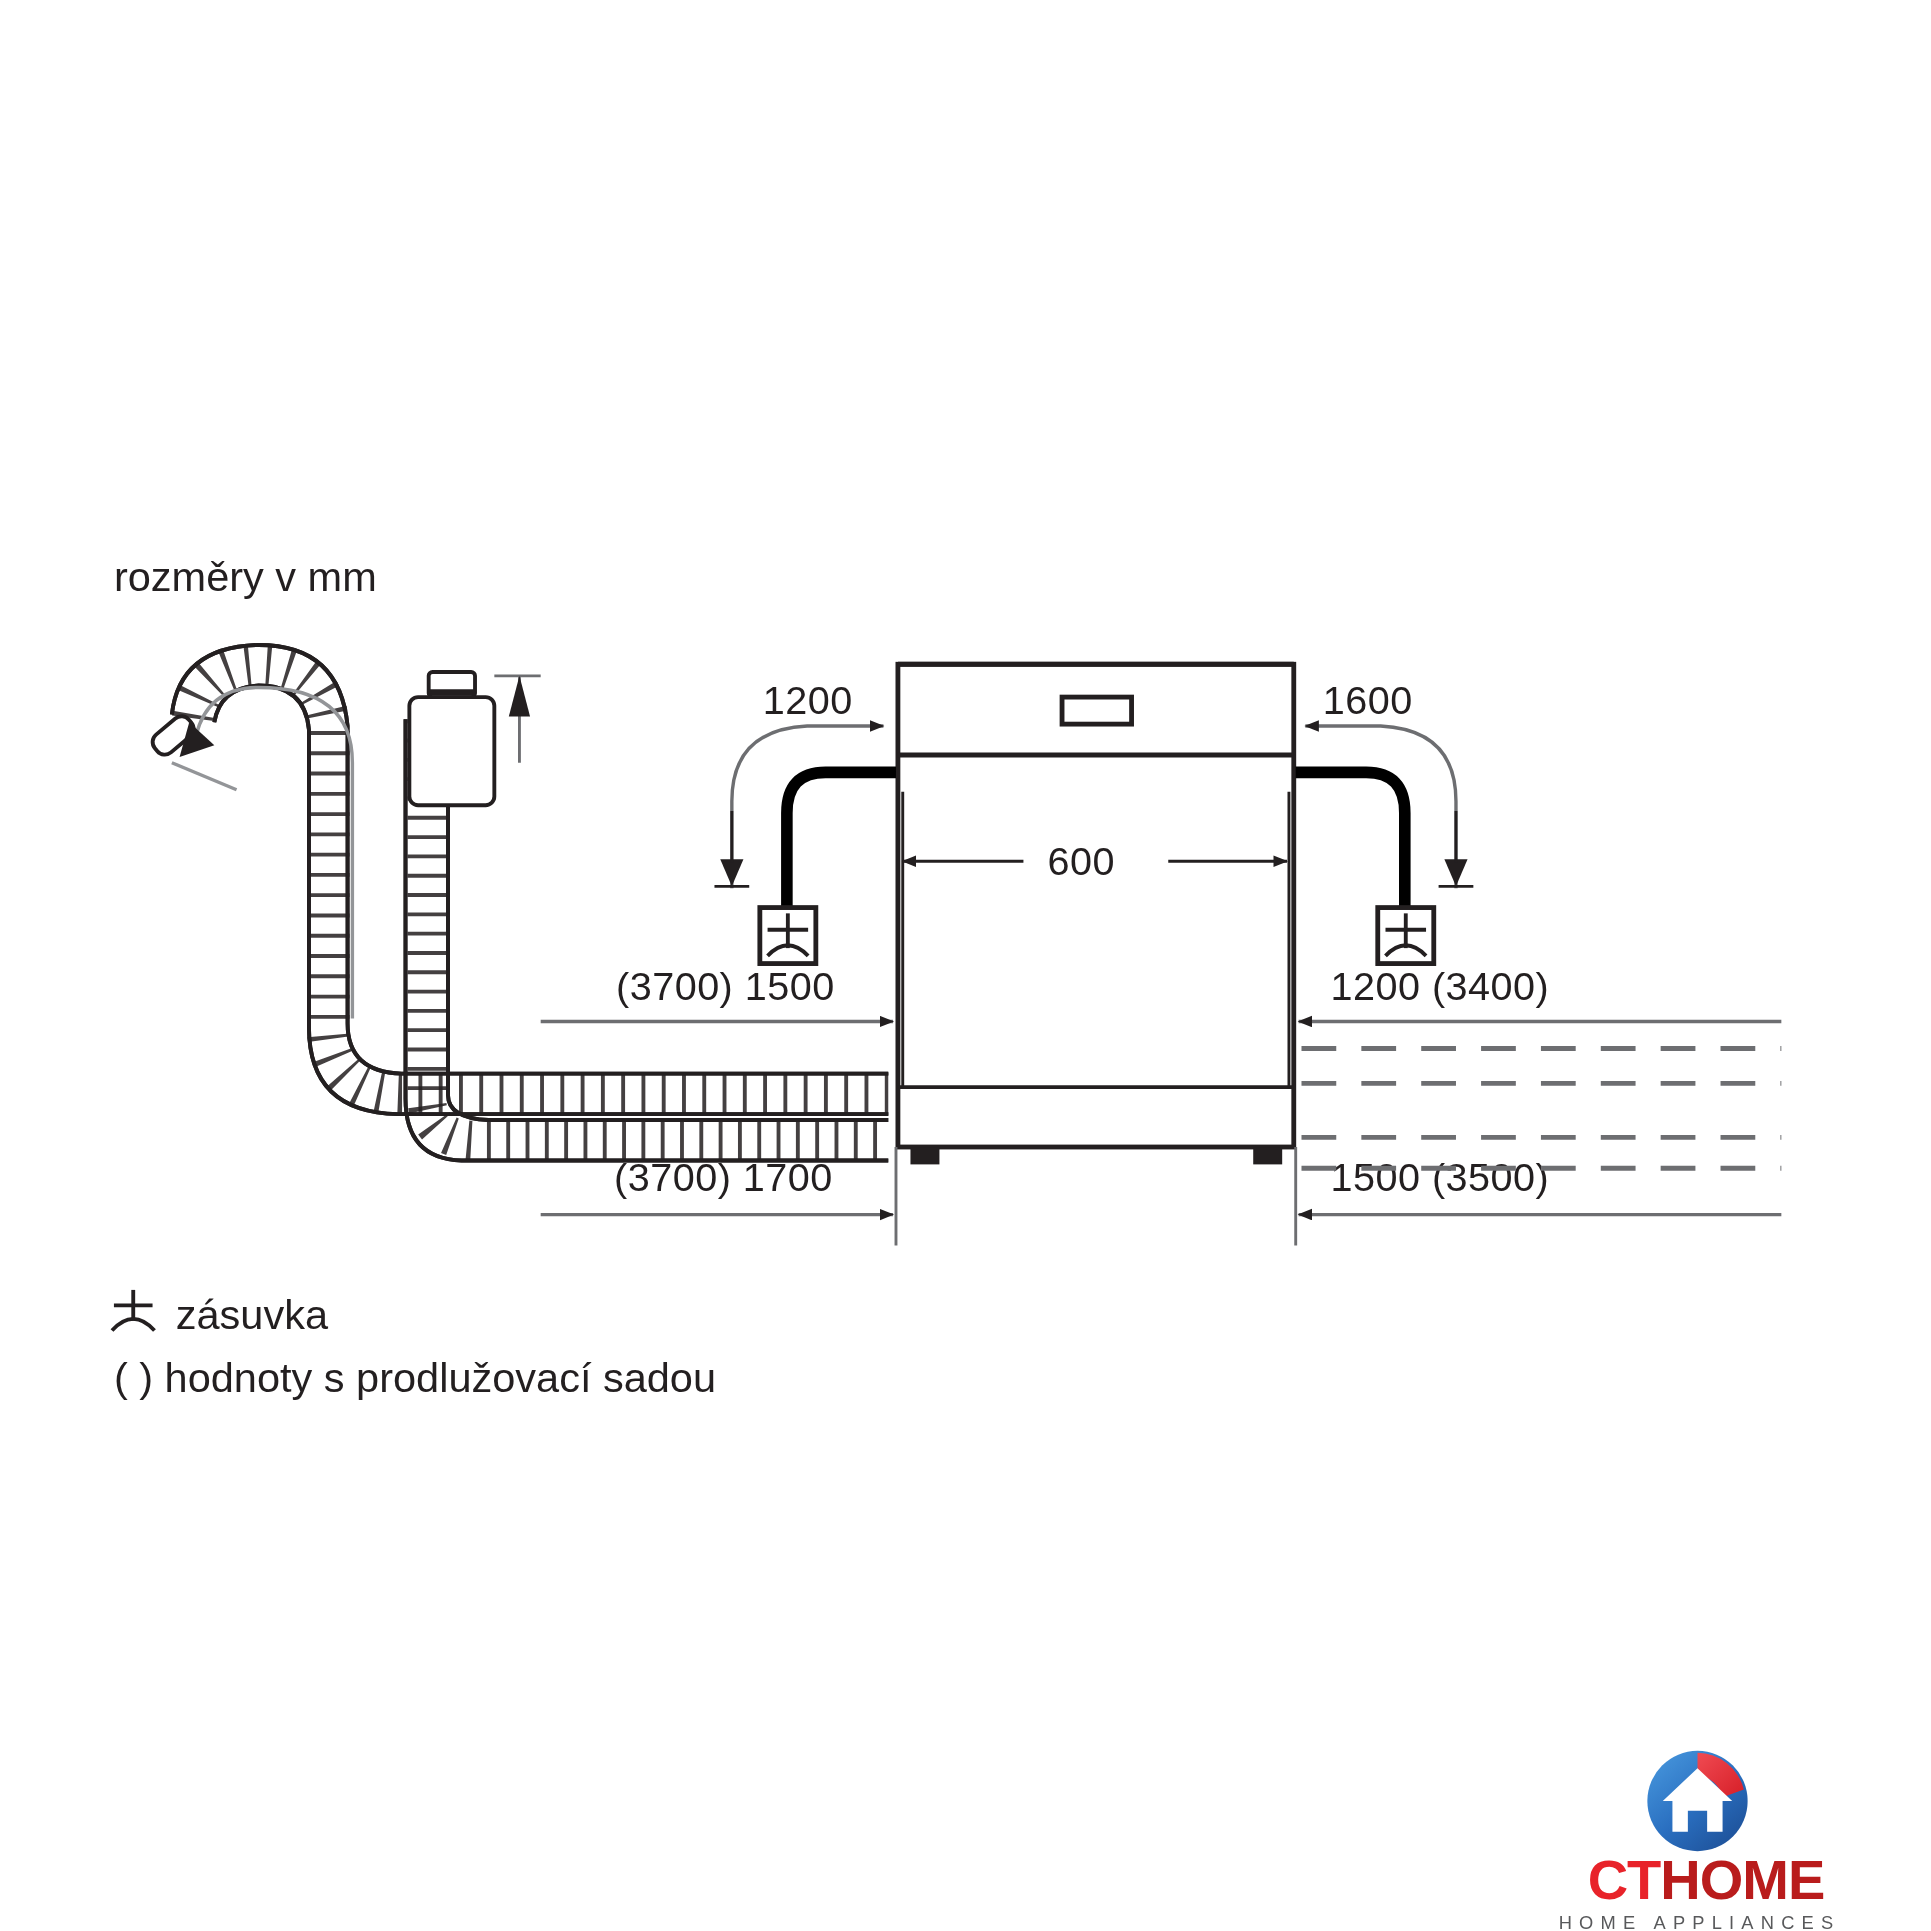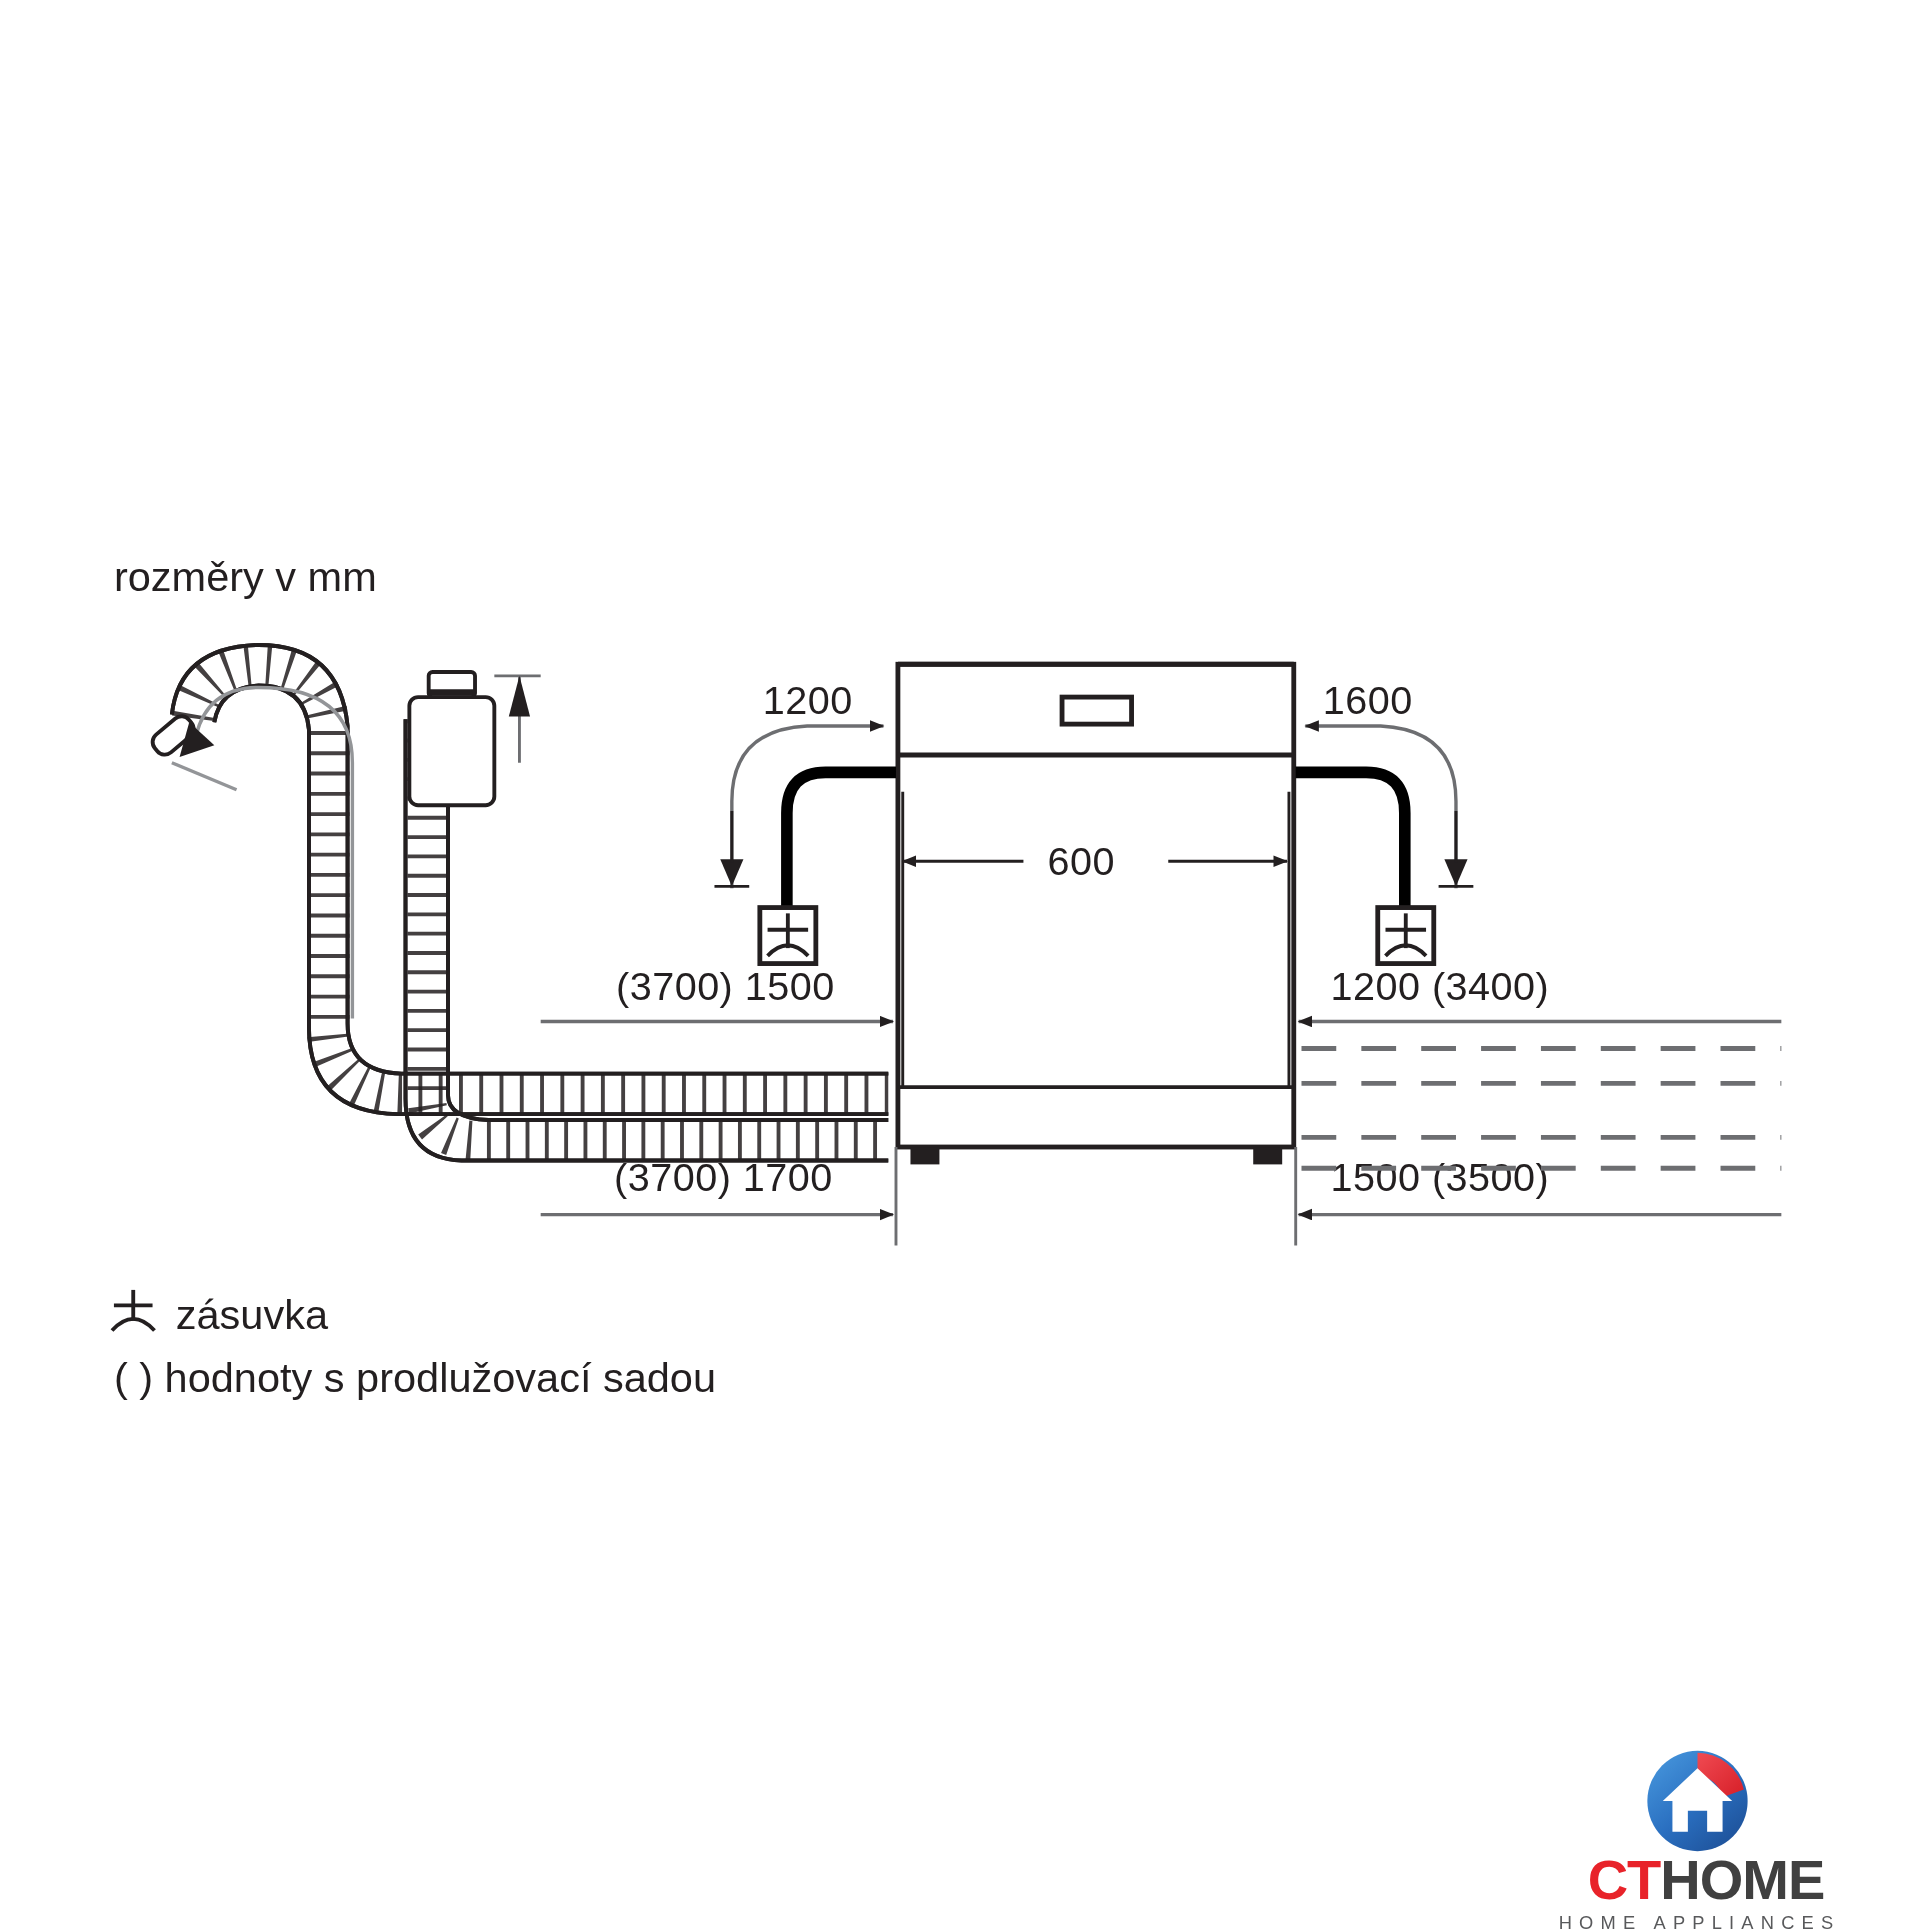--- a/index.html
+++ b/index.html
@@ -38,21 +38,21 @@
   }
   #logo .emblem{position:absolute;left:143px;top:-7.7px;width:135px;height:108px;}
   #logo .wordmark{
     position:absolute;left:0;top:97px;width:425px;
     text-align:center;
     font-family:"Liberation Sans","DejaVu Sans",sans-serif;
     font-weight:bold;font-size:56px;letter-spacing:-1px;line-height:56px;
     white-space:nowrap;
   }
   #logo .ct{color:#e8232a;margin-left:13px;}
-  #logo .home{color:#404040;margin-top:44px;}
+  #logo .home{color:#b91c1c;margin-top:44px;}
   #logo .tagline{
     position:absolute;left:0;top:157px;width:425px;
     text-align:center;
     font-family:"Liberation Sans","DejaVu Sans",sans-serif;
     font-size:18.3px;letter-spacing:7.2px;color:#58595b;
     white-space:nowrap;
   }
 </style>
 </head>
 <body>

